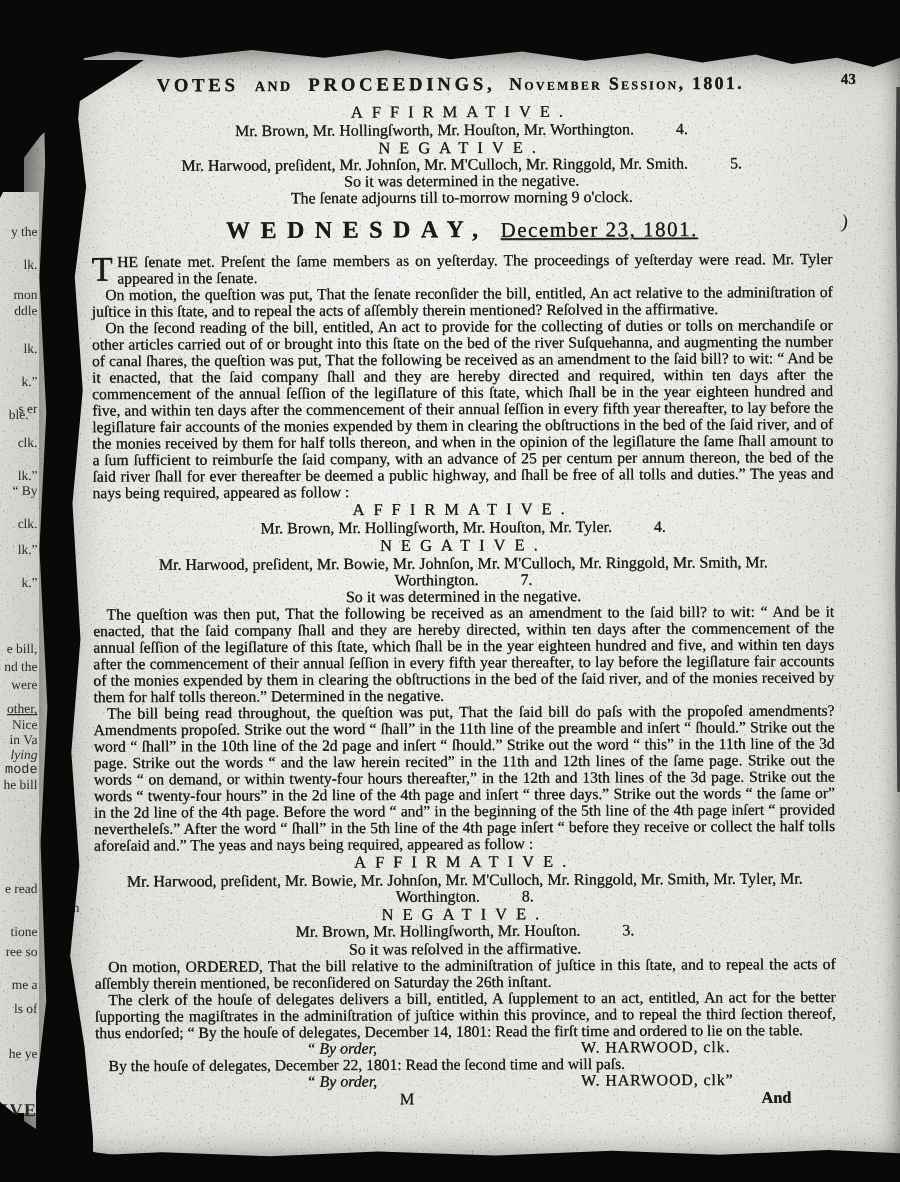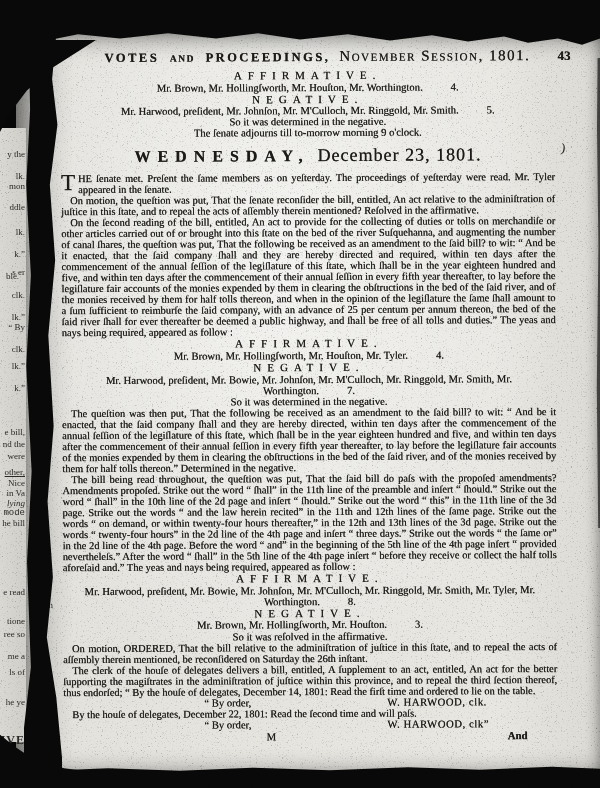--- a/index.html
+++ b/index.html
@@ -25,38 +25,38 @@
     position:absolute;left:0;top:0;right:0;bottom:0;
     padding:14px 44px 0 46px;
     color:#1c1b18;
     transform:rotate(-0.25deg);
     text-shadow:0.2px 0.2px 0.35px rgba(28,26,22,0.85);
   }
   
   .running-header{position:relative;margin:0 0 4px 4px;font-weight:bold;white-space:nowrap;}
   .rh-main{font-size:12.5px;letter-spacing:2.5px;word-spacing:5px;margin-left:40px;}
   .rh-and{font-size:9.5px;text-transform:uppercase;letter-spacing:1.5px;}
-  .rh-session{font-variant:small-caps;font-size:15px;letter-spacing:1.5px;margin-left:9px;font-weight:normal;}
-  .page-number{position:absolute;right:-16px;top:2px;font-size:13px;font-weight:bold;text-align:right;}
+  .rh-session{font-variant:small-caps;font-size:12px;letter-spacing:1.5px;margin-left:9px;font-weight:bold;}
+  .page-number{position:absolute;right:-16px;top:2px;font-size:10px;font-weight:bold;text-align:right;}
   
   .vote-heading{text-align:center;letter-spacing:6px;font-size:11px;line-height:12.5px;}
   .vote-names{text-align:center;font-size:10.6px;line-height:11.2px;}
   .vote-count{margin-left:28px;}
   .center-line{text-align:center;font-size:10.6px;line-height:11px;}
   
   .day-heading{text-align:center;margin:7px 0 6px 0;white-space:nowrap;}
   .day{font-size:16px;letter-spacing:7px;font-weight:bold;}
-  .date{font-size:18px;letter-spacing:1px;margin-left:8px;}
+  .date{font-size:14px;letter-spacing:1px;margin-left:8px;text-decoration:underline;}
   
   .para{text-align:justify;text-indent:9px;font-size:10.4px;line-height:11px;margin:0;}
   .para.no-indent{text-indent:0;}
   .dropcap{float:left;font-size:23px;line-height:18px;padding:1px 3px 0 0;}
   
   .order-line{position:relative;height:11px;font-size:10.6px;line-height:11px;}
-  .by-order{position:absolute;left:141px;}
+  .by-order{position:absolute;left:141px;font-style:italic;}
   .clerk{position:absolute;left:324px;letter-spacing:0.6px;white-space:nowrap;}
   .bottom-line{position:relative;height:13px;font-size:10.8px;}
   .sig-mark{position:absolute;left:203px;}
   .catchword{position:absolute;right:30px;font-weight:bold;}
   
   .frag-strip{
     position:absolute;left:0;top:128px;width:26px;height:614px;
     background:linear-gradient(90deg,#d9d8d3 0,#cfcec9 100%);
     z-index:2;
   }
@@ -139,21 +139,21 @@
       <span class="sig-mark">M</span>
       <span class="catchword">And</span>
     </div>
 
   </div>
 </div>
 
 <div class="frag-strip">
     <span class="frag" style="top: 22px;">y the</span>
     <span class="frag" style="top: 44px;">lk.</span>
-    <span class="frag" style="top: 54px;">mon</span>
+    <span class="frag" style="top: 64px;">mon</span>
     <span class="frag" style="top: 75px;">ddle</span>
     <span class="frag" style="top: 100px;">lk.</span>
     <span class="frag" style="top: 122px;">k.”</span>
     <span class="frag" style="top: 140px; text-align: right;">s er</span>
     <span class="frag" style="top: 144px; text-align: center;">ble.</span>
     <span class="frag" style="top: 163px;">clk.</span>
     <span class="frag" style="top: 185px;">lk.”</span>
     <span class="frag" style="top: 195px;">“ By</span>
     <span class="frag" style="top: 217px;">clk.</span>
     <span class="frag" style="top: 234px;">lk.”</span>

